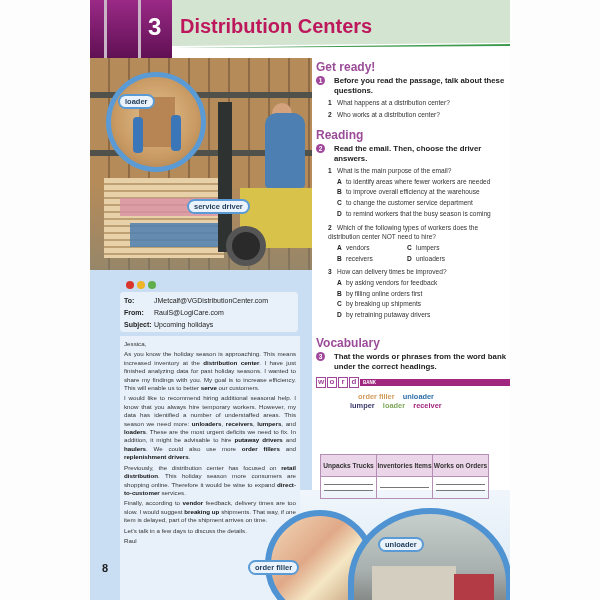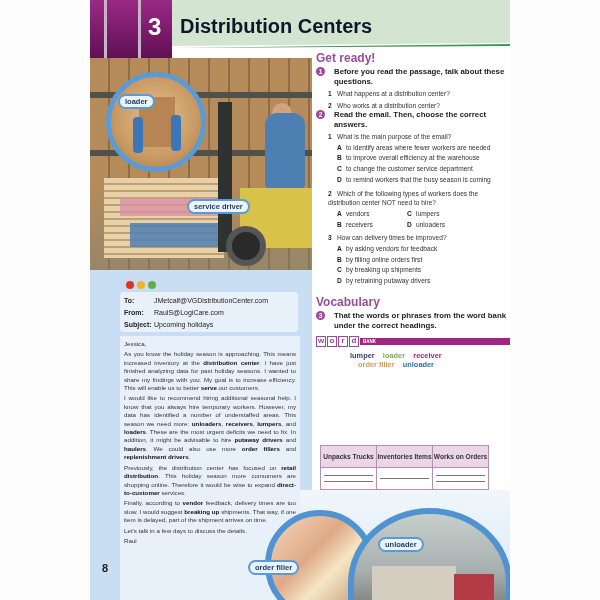--- a/index.html
+++ b/index.html
@@ -8,21 +8,21 @@
 
   .page { position: absolute; left: 90px; top: 0; width: 420px; height: 600px; background: #ffffff; overflow: hidden; }
 
   
   .hdr-bars { position: absolute; left: 0; top: 0; width: 82px; height: 60px; display: flex; }
   .hdr-bar { height: 100%; background: linear-gradient(#9a2a86, #5e0f52); }
   .hdr-gap { width: 3px; height: 100%; background: #c9b3c6; }
   .hdr-num { position: absolute; left: 58px; top: 13px; color: #fff; font-weight: bold; font-size: 24px; font-family: "Liberation Sans", sans-serif; }
   .hdr-green { position: absolute; left: 82px; top: 0; width: 338px; height: 46px; background: #d3e4d1; clip-path: polygon(0 0, 100% 0, 100% 93%, 0 100%); }
   .hdr-green-line { position: absolute; left: 82px; top: 42px; width: 338px; height: 4px; background: #3e9a4e; clip-path: polygon(0 100%, 100% 0, 100% 50%, 0 100%); transform: translateY(2px); }
-  .hdr-title { position: absolute; left: 90px; top: 15px; color: #0f172a; font-weight: bold; font-size: 20px; }
+  .hdr-title { position: absolute; left: 90px; top: 15px; color: #be185d; font-weight: bold; font-size: 20px; }
 
   
   .hero { position: absolute; left: 0; top: 58px; width: 222px; height: 212px; background:
       linear-gradient(180deg, rgba(0,0,0,0) 0%, rgba(0,0,0,0) 60%, rgba(120,130,120,0.5) 100%),
       repeating-linear-gradient(90deg, #b58b5a 0 18px, #8e6a45 18px 20px),
       #a07b55; overflow: hidden; }
   .hero-shelf { position: absolute; left: 0; width: 222px; height: 6px; background: #50514a; }
   .hero-pallet { position: absolute; left: 14px; top: 120px; width: 120px; height: 80px;
       background: repeating-linear-gradient(180deg, #e8d1a8 0 5px, #bda074 5px 7px); }
   .hero-pallet-pink { position: absolute; left: 30px; top: 140px; width: 100px; height: 18px; background: #d890a4; opacity: 0.8; }
@@ -52,21 +52,21 @@
   .email-body b { color: #111; }
   .page-num { position: absolute; left: 12px; top: 292px; font-size: 11px; font-weight: bold; color: #222; }
 
   .inset-order { position: absolute; left: 175px; top: 510px; width: 110px; height: 110px; border-radius: 50%; border: 6px solid #4f93d2; background: linear-gradient(135deg, #f2d8b8, #e0a988 40%, #f5e7c5 60%, #b5875e); }
   .inset-unloader { position: absolute; left: 258px; top: 508px; width: 164px; height: 150px; border-radius: 50% 50% 0 0; border: 6px solid #4f93d2; background: linear-gradient(180deg, #c7cfcc 0%, #a9b1b0 40%, #7a7d7a 70%, #6c6f6c 100%); overflow: hidden; }
   .inset-unloader .truck { position: absolute; left: 18px; top: 52px; width: 84px; height: 34px; background: #d4cec0; }
   .inset-unloader .forklift { position: absolute; left: 100px; top: 60px; width: 40px; height: 30px; background: #b23b45; }
   .bluebg-right { position: absolute; left: 210px; top: 490px; width: 210px; height: 110px; background: linear-gradient(#f0f6fb, #dbe9f6); }
 
   
-  .right { position: absolute; left: 226px; top: 51px; width: 194px; }
+  .right { position: absolute; left: 226px; top: 60px; width: 194px; }
   .sec-title { color: #9b4c98; font-weight: bold; font-size: 12px; margin-bottom: 2px; }
   .instr { display: flex; gap: 9px; font-size: 7.8px; font-weight: bold; color: #222; line-height: 9.5px; margin-bottom: 4px; }
   .num-badge { flex: 0 0 9px; width: 9px; height: 9px; border-radius: 50%; background: #a0479b; color: #fff; font-size: 6.5px; text-align: center; line-height: 9px; }
   .q { font-size: 6.6px; color: #333; line-height: 8.6px; padding-left: 12px; }
   .q .qn { display: inline-block; width: 9px; font-weight: bold; color: #222; }
   .opt { font-size: 6.6px; color: #333; line-height: 8.6px; padding-left: 21px; display: flex; margin-top: 2px; }
   .opt .ol { width: 9px; flex: 0 0 9px; font-weight: bold; color: #222; }
   .optgrid { display: grid; grid-template-columns: 70px 70px; padding-left: 21px; font-size: 6.6px; color: #333; row-gap: 4px; margin-top: 3px; }
   .optgrid .ol { display: inline-block; width: 9px; font-weight: bold; color: #222; }
 
@@ -162,23 +162,24 @@
   <div class="right">
 
     <div class="sec-title">Get ready!</div>
     <div class="instr">
       <span class="num-badge">1</span>
       <span>Before you read the passage, talk about these questions.</span>
     </div>
     <div class="q" style="margin-top:2px"><span class="qn">1</span><span>What happens at a distribution center?</span></div>
     <div class="q" style="margin-top:3px"><span class="qn">2</span><span>Who works at a distribution center?</span></div>
 
+    <div class="sec-title" style="margin-top:9px">Reading</div>
     <div class="instr">
       <span class="num-badge">2</span>
-      <span>Read the email. Then, choose the correct answers.</span>
+      <span>Read the email. Then, choose the driver answers.</span>
     </div>
 
     <div class="q" style="margin-top:4px"><span class="qn">1</span><span>What is the main purpose of the email?</span></div>
     <div class="opt">
         <span class="ol">A</span>
         <span>to identify areas where fewer workers are needed</span>
       </div>
     <div class="opt">
         <span class="ol">B</span>
         <span>to improve overall efficiency at the warehouse</span>
@@ -211,44 +212,44 @@
       </div>
     <div class="opt">
         <span class="ol">C</span>
         <span>by breaking up shipments</span>
       </div>
     <div class="opt">
         <span class="ol">D</span>
         <span>by retraining putaway drivers</span>
       </div>
 
-    <div class="sec-title" style="margin-top:10px">Vocabulary</div>
+    <div class="sec-title" style="margin-top:17px">Vocabulary</div>
     <div class="instr">
       <span class="num-badge">3</span>
       <span>That the words or phrases from the word bank under the correct headings.</span>
     </div>
 
     <div style="position:relative;height:38px;margin-top:6px">
       <div class="wb-logo">
         <div class="wb-tile">w</div>
         <div class="wb-tile">o</div>
         <div class="wb-tile">r</div>
         <div class="wb-tile">d</div>
       </div>
       <div class="wb-bar"></div>
       <div class="wb-bank">BANK</div>
       <div class="words">
+        <div style="padding-left:42px">
+          <span id="w3" style="color: rgb(209, 154, 90);">order filler</span>&nbsp;&nbsp;&nbsp;
+          <span id="w4" style="color: rgb(45, 111, 168);">unloader</span>
+        </div>
         <div style="padding-left:34px">
           <span id="w0" style="color: rgb(59, 59, 107);">lumper</span>&nbsp;&nbsp;&nbsp;
           <span id="w1" style="color: rgb(127, 168, 90);">loader</span>&nbsp;&nbsp;&nbsp;
           <span id="w2" style="color: rgb(160, 38, 127);">receiver</span>
-        </div>
-        <div style="padding-left:42px">
-          <span id="w3" style="color: rgb(209, 154, 90);">order filler</span>&nbsp;&nbsp;&nbsp;
-          <span id="w4" style="color: rgb(45, 111, 168);">unloader</span>
         </div>
       </div>
     </div>
 
     <table class="vocab" style="left:4px;top:394px">
       <tbody>
           <tr>
         <th>Unpacks Trucks</th>
         <th>Inventories Items</th>
         <th>Works on Orders</th>

